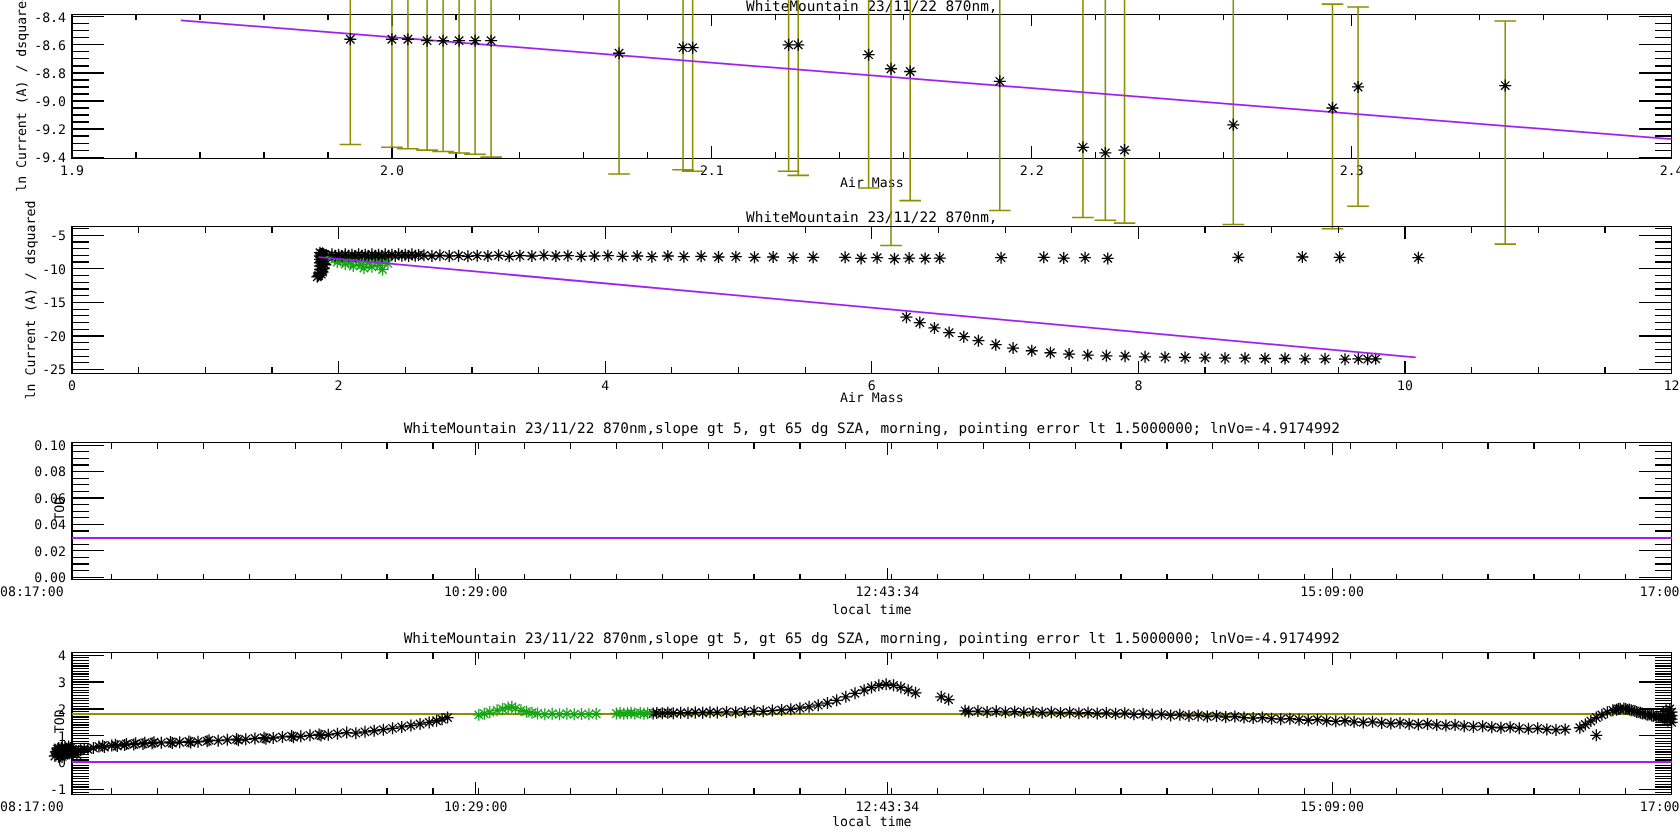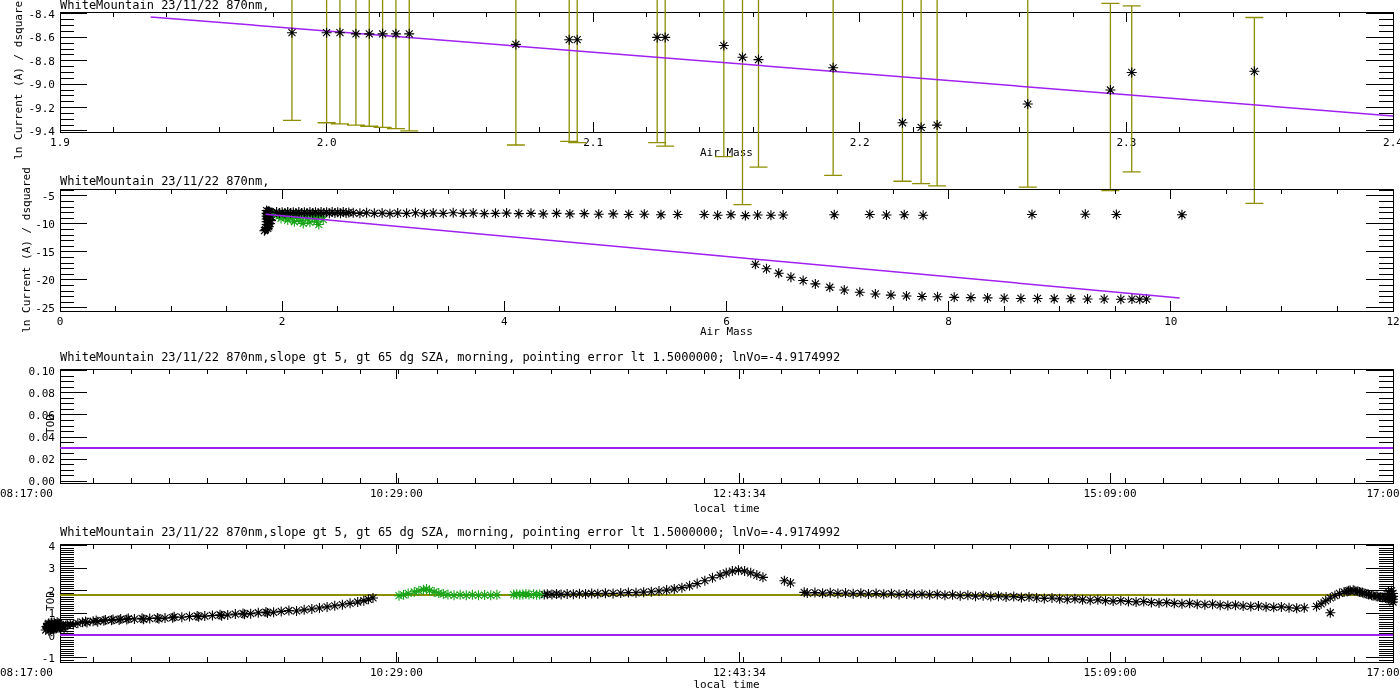--- a/index.html
+++ b/index.html
@@ -1,18 +1,18 @@
 <!DOCTYPE html>
 <html><head>
 <meta charset="utf-8">
 <style>
   html,body{margin:0;padding:0;background:#fff;}
   #figure{position:relative;width:1400px;height:700px;background:#fff;overflow:hidden;
           font-family:"DejaVu Sans Mono",monospace;color:#000;}
-  .title{position:absolute;left:60px;width:1333px;font-size:12px;line-height:13px;
+  .title{position:absolute;left:60px;width:1333px;text-align:center;font-size:12px;line-height:13px;
          white-space:nowrap;z-index:0;}
   .ylab{position:absolute;transform:translate(-50%,-50%) rotate(-90deg);transform-origin:center center;
         font-size:11px;white-space:nowrap;z-index:0;}
   .xlab{position:absolute;left:60px;width:1333px;text-align:center;font-size:11px;z-index:0;}
   #chart-svg{position:absolute;left:0;top:0;z-index:1;}
 </style>
 </head>
 <body>
 
 <div id="figure">

